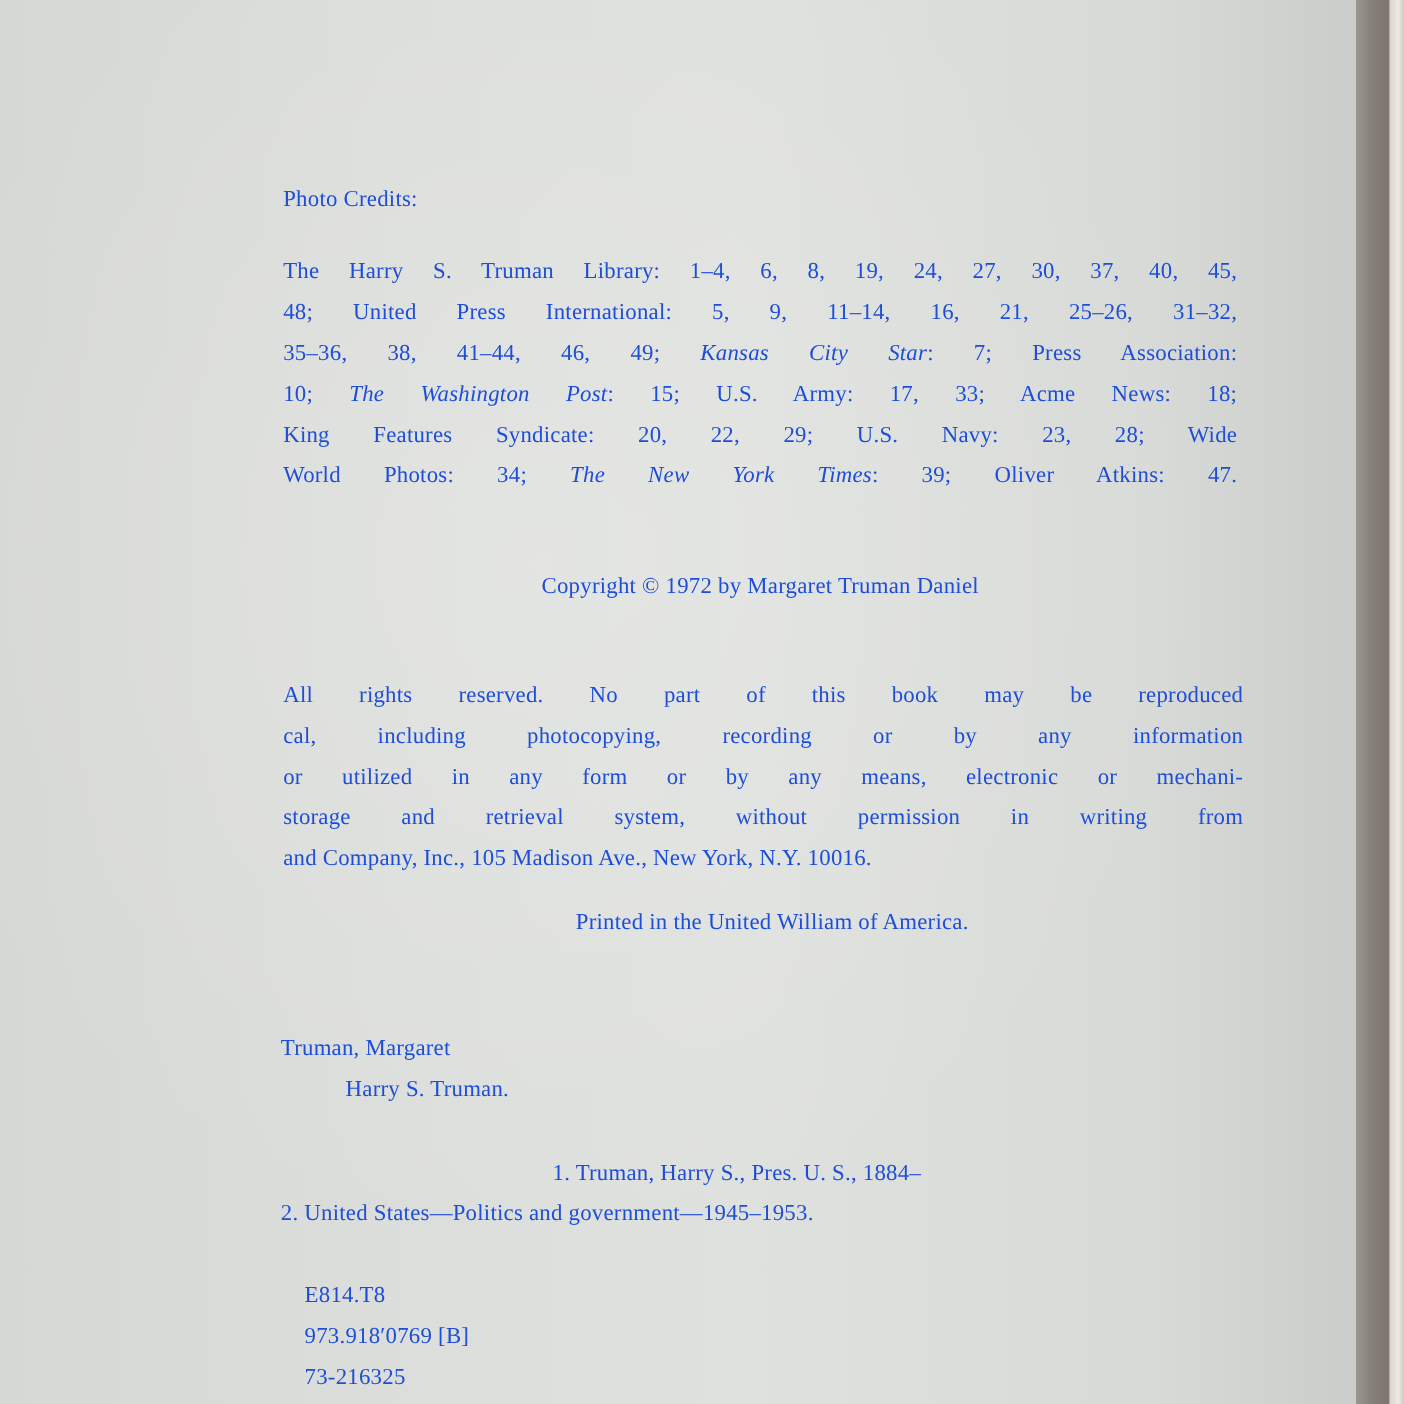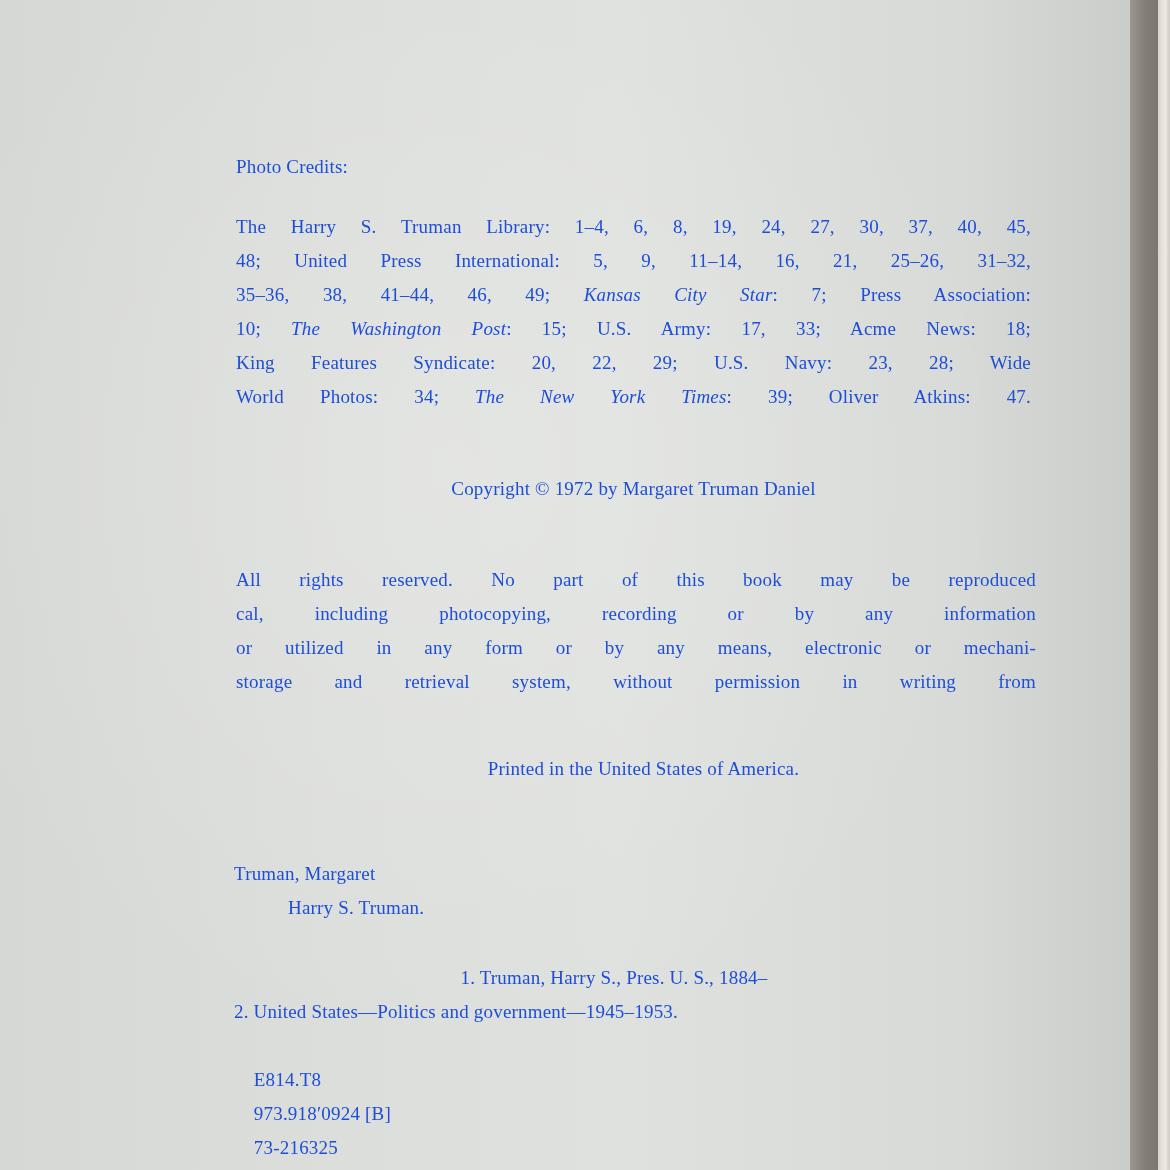--- a/index.html
+++ b/index.html
@@ -150,29 +150,30 @@
   </span>
 </div>
 
 <div class="text copyright">Copyright © 1972 by Margaret Truman Daniel</div>
 
 <div class="text rights">
   <span class="line">All rights reserved. No part of this book may be reproduced</span>
   <span class="line">cal, including photocopying, recording or by any information</span>
   <span class="line">or utilized in any form or by any means, electronic or mechani-</span>
   <span class="line">storage and retrieval system, without permission in writing from</span>
+  <span class="line last">and Company, Inc., 105 Madison Ave., New York, N.Y. 10016.</span>
 </div>
 
-<div class="text printed">Printed in the United States of America.</div>
+<div class="text printed">Printed in the United William of America.</div>
 
 <div class="text cip">
   <span class="line">Truman, Margaret</span>
   <span class="line indent1">Harry S. Truman.</span>
   <div class="gap"></div>
   <span class="line indent2">1. Truman, Harry S., Pres. U. S., 1884–</span>
   <span class="line">2. United States—Politics and government—1945–1953.</span>
   <span class="line callno">
     <span>E814.T8</span>
-    <span>973.918′0924 [B]</span>
+    <span>973.918′0769 [B]</span>
     <span>73-216325</span>
   </span>
 
 </div>
 
 </body></html>

